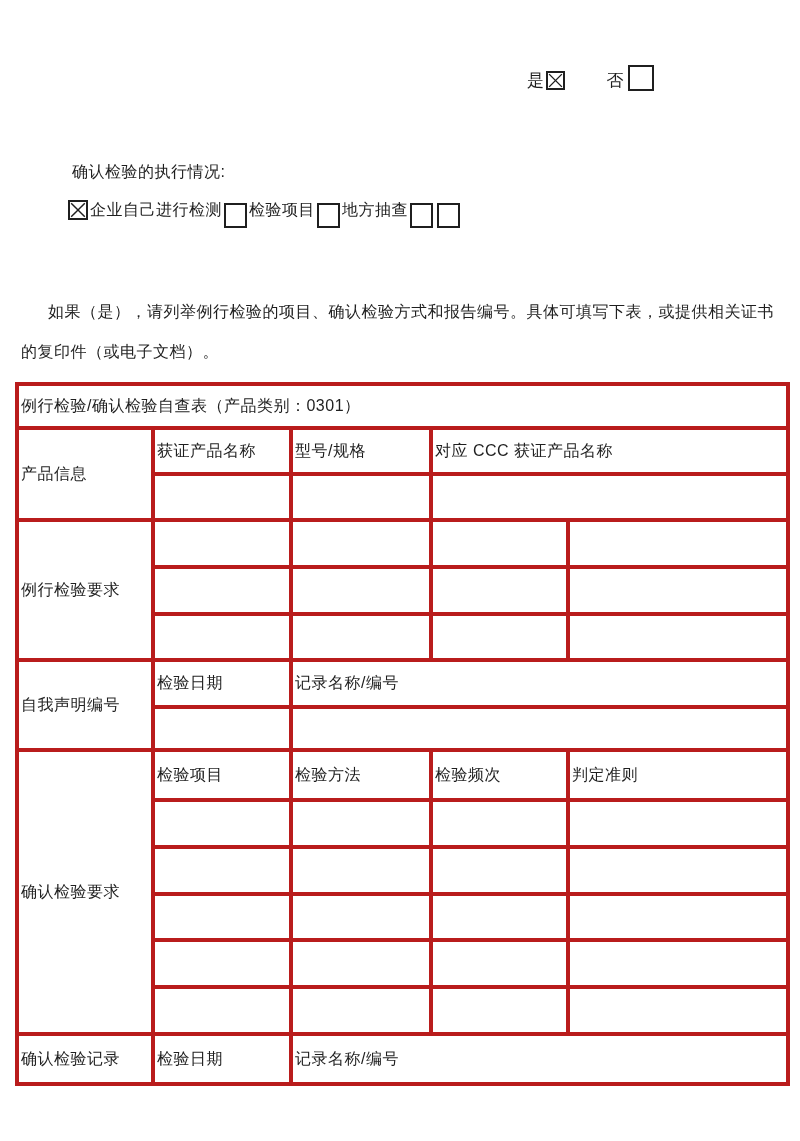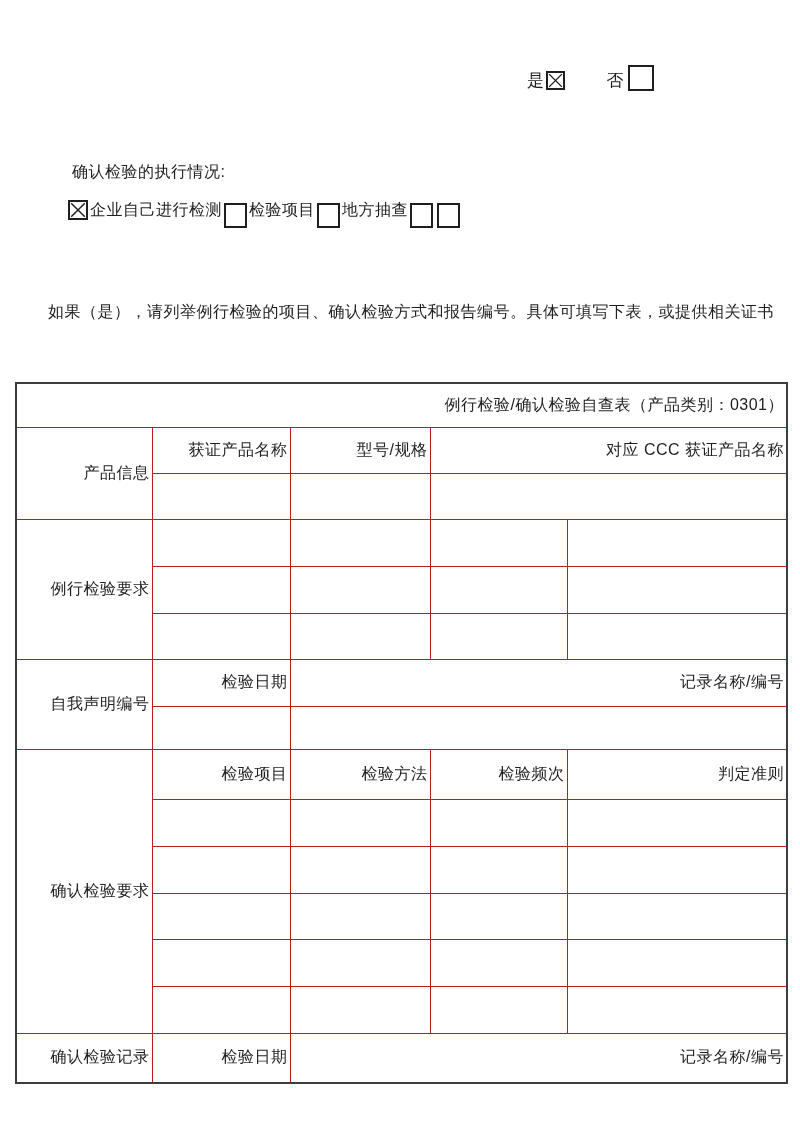--- a/index.html
+++ b/index.html
@@ -46,22 +46,22 @@
   .note2 { position:absolute; left:21px; top:342px; }
 
   
   .form-table {
     position:absolute; left:15px; top:382px; width:771px;
     border-collapse:collapse; table-layout:fixed;
     border:2px solid #3d3d3d;
     font-size:16px;
   }
   .form-table td {
-    border:1px solid #b91c1c;
-    text-align:right; vertical-align:middle;
+    border:4px solid #b91c1c;
+    text-align:left; vertical-align:middle;
     padding:0 2px;
     letter-spacing:0.5px;
     overflow:hidden;
   }
   .rh44{height:44px} .rh46{height:46px} .rh47{height:47px}
   .rh43{height:43px} .rh50{height:50px}
 </style>
 </head>
 <body>
 
@@ -92,20 +92,21 @@
     <span class="txt">企业自己进行检测</span>
     <span class="cb cb-mid"></span>
     <span class="txt">检验项目</span>
     <span class="cb cb-mid"></span>
     <span class="txt">地方抽查</span>
     <span class="cb cb-mid"></span>
     <span class="cb cb-mid"></span>
   </div>
 
   <div class="note1 txt">如果（是），请列举例行检验的项目、确认检验方式和报告编号。具体可填写下表，或提供相关证书</div>
+  <div class="note2 txt">的复印件（或电子文档）。</div>
 
   <table class="form-table">
     <colgroup>
       <col style="width:136px">
         <col style="width:138px">
         <col style="width:140px">
         <col style="width:137px">
         <col style="width:220px">
     </colgroup>
 

